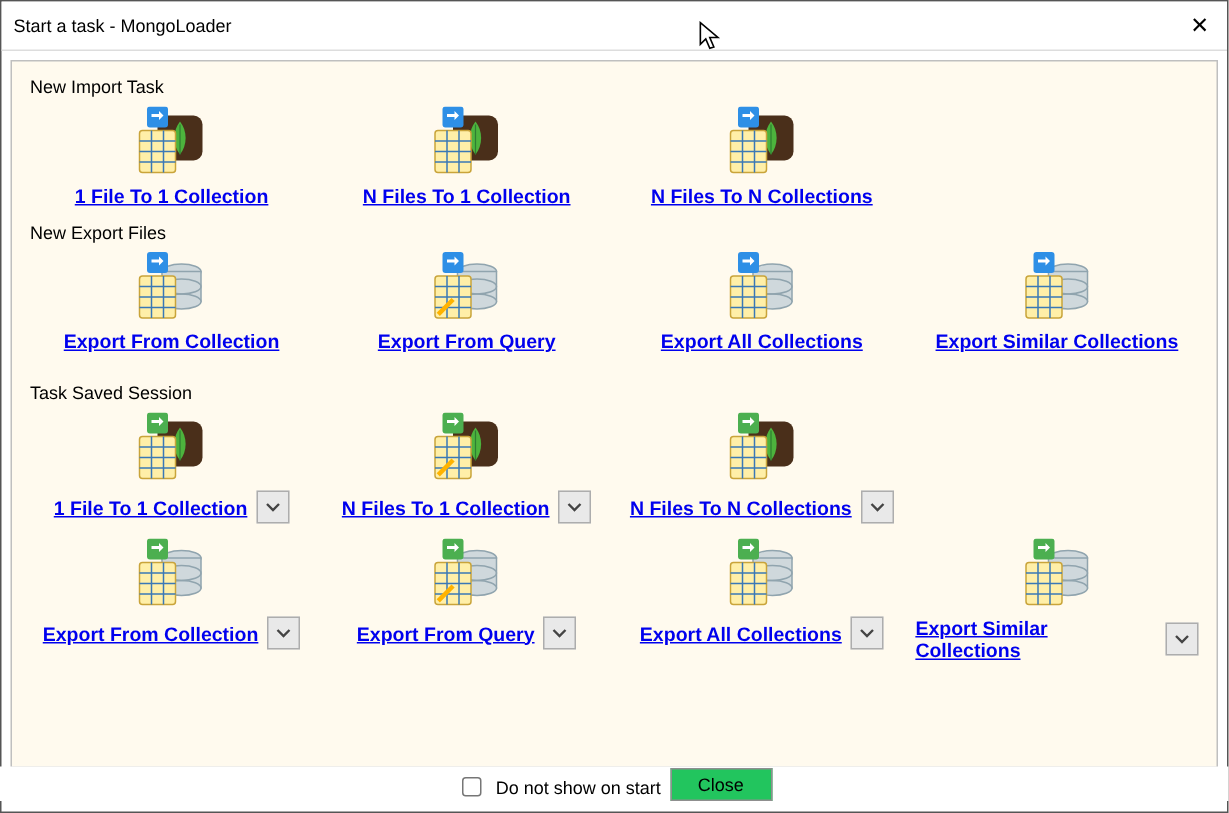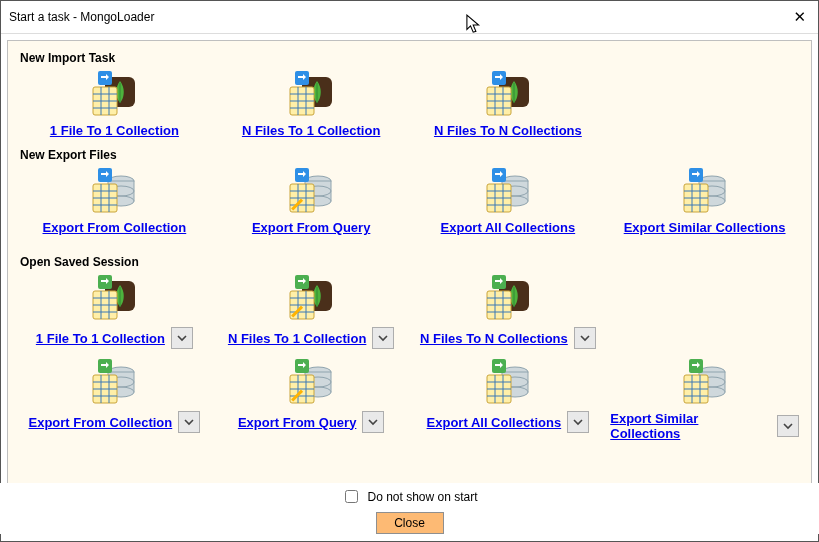--- a/index.html
+++ b/index.html
@@ -32,21 +32,21 @@
   }
   .panel {
     margin: 6px;
     border: 1px solid #bfbfbf;
     background: #FFFAEE;
     height: 472px;
     padding: 6px 8px 4px 8px;
     position: relative;
   }
   .section-header {
-    font-weight: bold;
+    font-weight: normal;
     font-size: 12px;
     color: #000;
     margin: 4px 0 4px 4px;
   }
   .grid4 {
     display: grid;
     grid-template-columns: repeat(4, 1fr);
     row-gap: 0;
   }
   .cell {
@@ -90,36 +90,36 @@
     left: 0; right: 0;
     bottom: 8px;
     display: flex;
     flex-direction: column;
     align-items: center;
     gap: 6px;
     background: #fff;
   }
   .bottom-inner {
     display: flex;
-    flex-direction: column;
+    flex-direction: row;
     align-items: center;
     gap: 6px;
   }
   .checkbox-row {
     display: flex;
     align-items: center;
     gap: 6px;
     font-size: 12px;
     margin-top: 4px;
   }
   .checkbox-row input { width: 13px; height: 13px; }
   .close-btn {
     width: 68px;
     height: 22px;
-    background: #fdba74;
+    background: #22c55e;
     border: 1px solid #8f8f8f;
     font-size: 12px;
     cursor: pointer;
   }
   .cursor-svg {
     position: absolute;
     left: 466px;
     top: 14px;
     width: 18px; height: 22px;
     pointer-events: none;
@@ -219,21 +219,21 @@
       <use href="#sheet" x="3" y="16"></use>
 
       <use href="#badge-blue" x="8" y="0"></use>
     </svg></div>
         <div class="label-row">
           <a class="task-link">Export Similar Collections</a>
         </div>
       </div>
     </div>
 
-  <div class="section-header" style="margin-top:14px">Open Saved Session</div>
+  <div class="section-header" style="margin-top:14px">Task Saved Session</div>
   <div class="grid4" id="grid-session-import">
       <div class="cell">
         <div class="icon-wrap"><svg width="48" height="48">
       <use href="#mongo" x="15" y="6"></use>
       <use href="#sheet" x="3" y="16"></use>
 
       <use href="#badge-green" x="8" y="0"></use>
     </svg></div>
         <div class="label-row">
           <a class="task-link">1 File To 1 Collection</a>

